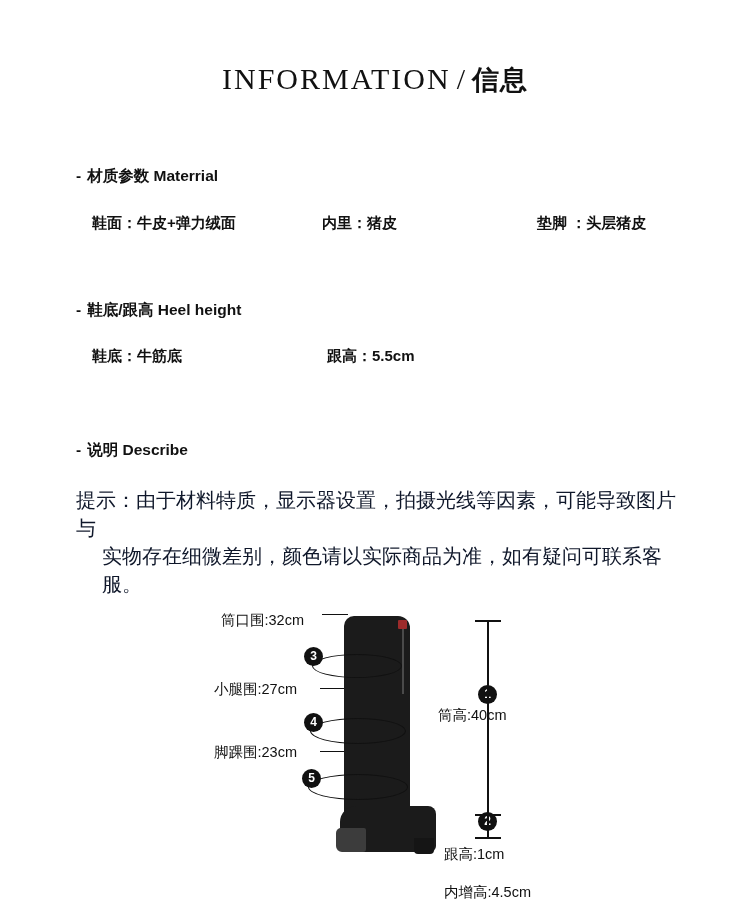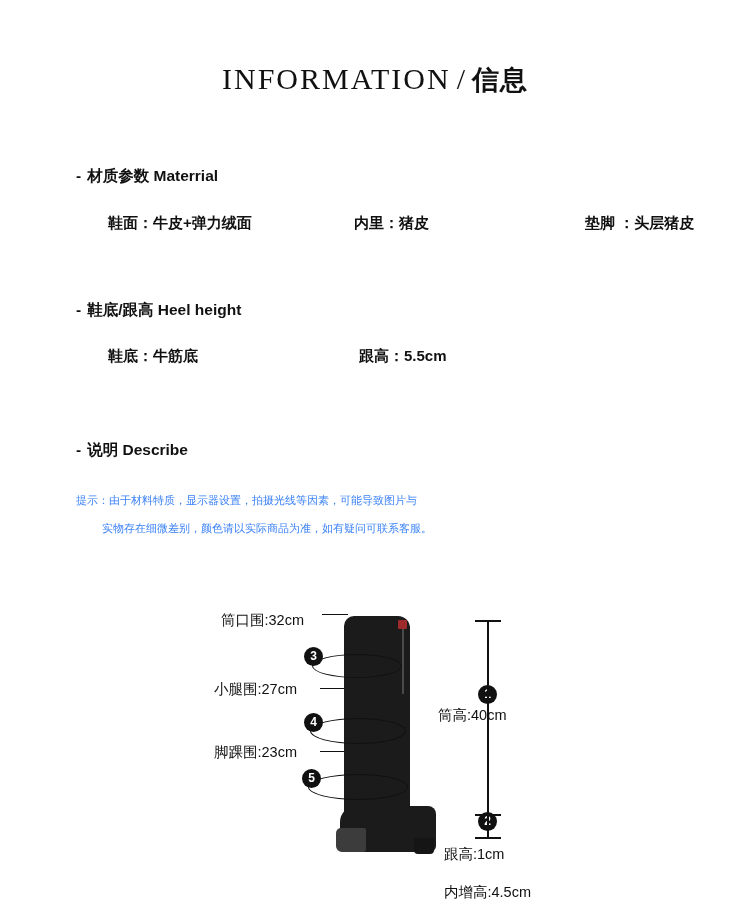--- a/index.html
+++ b/index.html
@@ -64,44 +64,43 @@
   }
   .row {
     position: absolute;
     font-size: 15px;
     color: #111;
     white-space: nowrap;
   }
   .row .cell {
     display: inline-block;
     font-weight: bold;
-    margin-left: 16px;
   }
 
   .sec1-head { top: 166px; left: 76px; }
   .sec1-row  { top: 214px; left: 92px; width: 620px; }
   .sec1-row .c1 { width: 230px; }
   .sec1-row .c2 { width: 215px; }
   .sec1-row .c3 { width: 175px; }
 
   .sec2-head { top: 300px; left: 76px; }
   .sec2-row  { top: 347px; left: 92px; width: 520px; }
   .sec2-row .c1 { width: 235px; }
   .sec2-row .c2 { width: 200px; }
 
   .sec3-head { top: 440px; left: 76px; }
 
   .notice {
     position: absolute;
     top: 486px;
     left: 76px;
     width: 600px;
-    font-size: 11px;
+    font-size: 20px;
     line-height: 28px;
-    color: #3b82f6;
+    color: #0f172a;
   }
   .notice .l2 { display: block; margin-left: 26px; }
 
   
   .diagram {
     position: absolute;
     top: 596px;
     left: 0;
     width: 750px;
     height: 310px;

